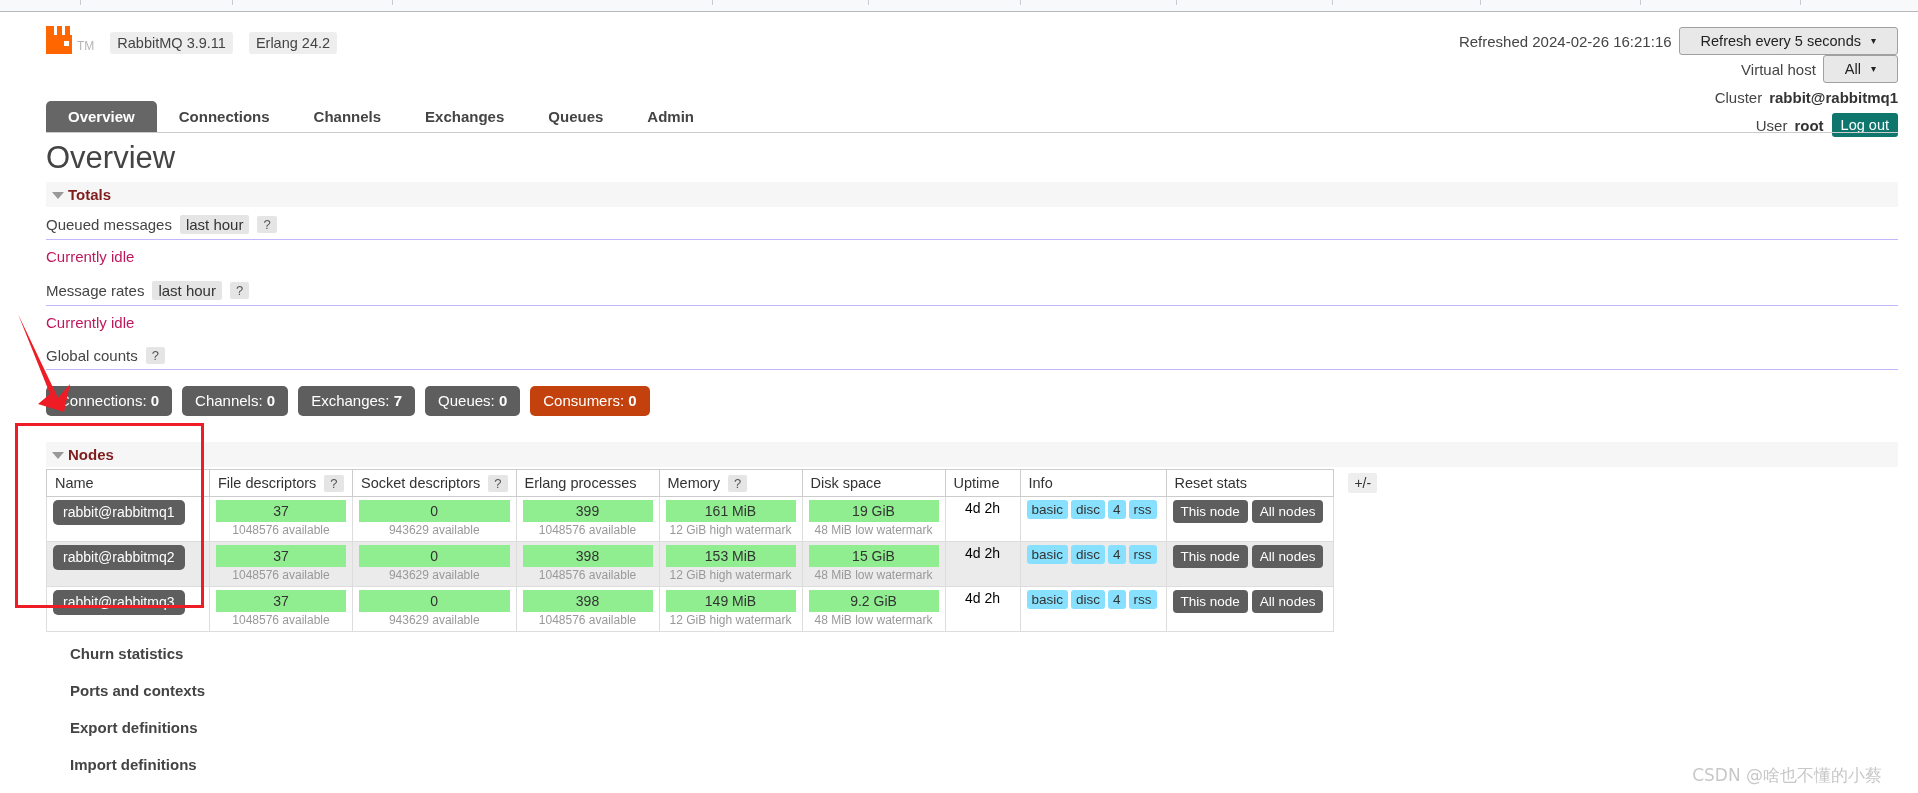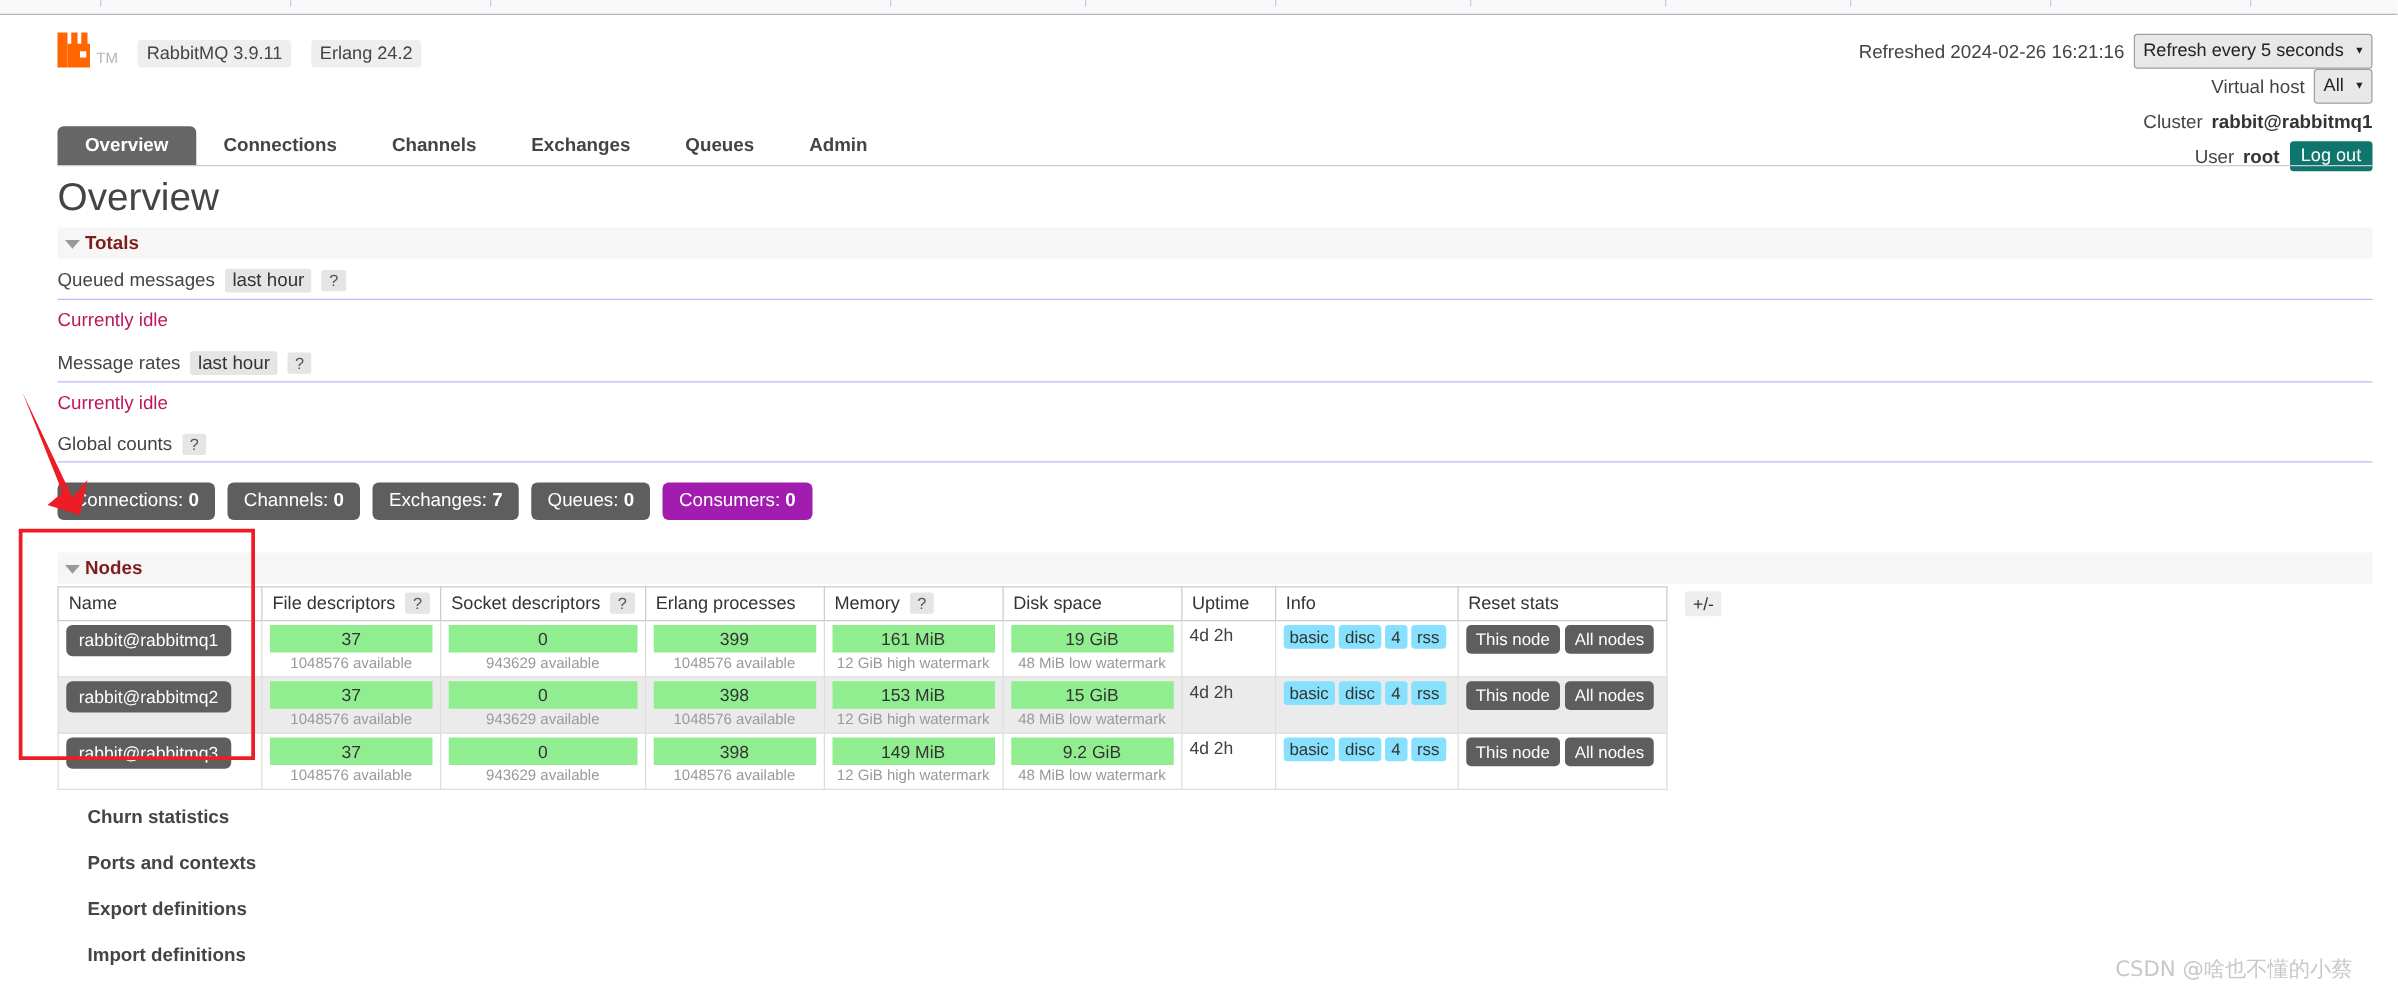--- a/index.html
+++ b/index.html
@@ -134,21 +134,21 @@
     align-items: center;
     height: 26px;
     margin-bottom: 2px;
     white-space: nowrap;
   }
   .hdr-label { margin-right: 7px; }
   .fake-select {
     background: #e8e8e8;
     border: 1px solid #a0a0a0;
     border-radius: 3px;
-    padding: 2px 7px;
+    padding: 2px 21px;
     font-size: 14.5px;
     color: #222;
     display: inline-flex;
     align-items: center;
     line-height: 18px;
     height: 22px;
   }
   .fake-select .caret {
     margin-left: 10px;
     font-size: 10px;
@@ -258,21 +258,21 @@
     margin-bottom: 26px;
   }
   .count-badge {
     background: #5e5e5e;
     color: #ffffff;
     border-radius: 5px;
     padding: 6px 13px;
     font-size: 15px;
     line-height: 18px;
   }
-  .count-badge.muted { background: #a21caf; }
+  .count-badge.muted { background: #c2410c; }
   .count-badge b { color: #fff; font-weight: bold; }
 
   
   #nodes-wrap {
     display: flex;
     align-items: flex-start;
   }
   table.nodes {
     border-collapse: collapse;
     font-size: 14px;
@@ -319,23 +319,23 @@
   }
   .metric .sub {
     color: #999;
     font-size: 12px;
     line-height: 14px;
     padding-top: 1px;
     white-space: nowrap;
   }
   td.uptime {
     width: 62px;
-    text-align: left;
+    text-align: center;
     font-size: 14px;
-    color: #404040;
+    color: #000000;
     padding-top: 5px;
   }
   td.info { width: 120px; white-space: nowrap; padding-top: 5px; }
   .info-tag {
     display: inline-block;
     background: #87e0fd;
     color: #333;
     border-radius: 3px;
     padding: 1px 5px;
     margin-right: 3px;

